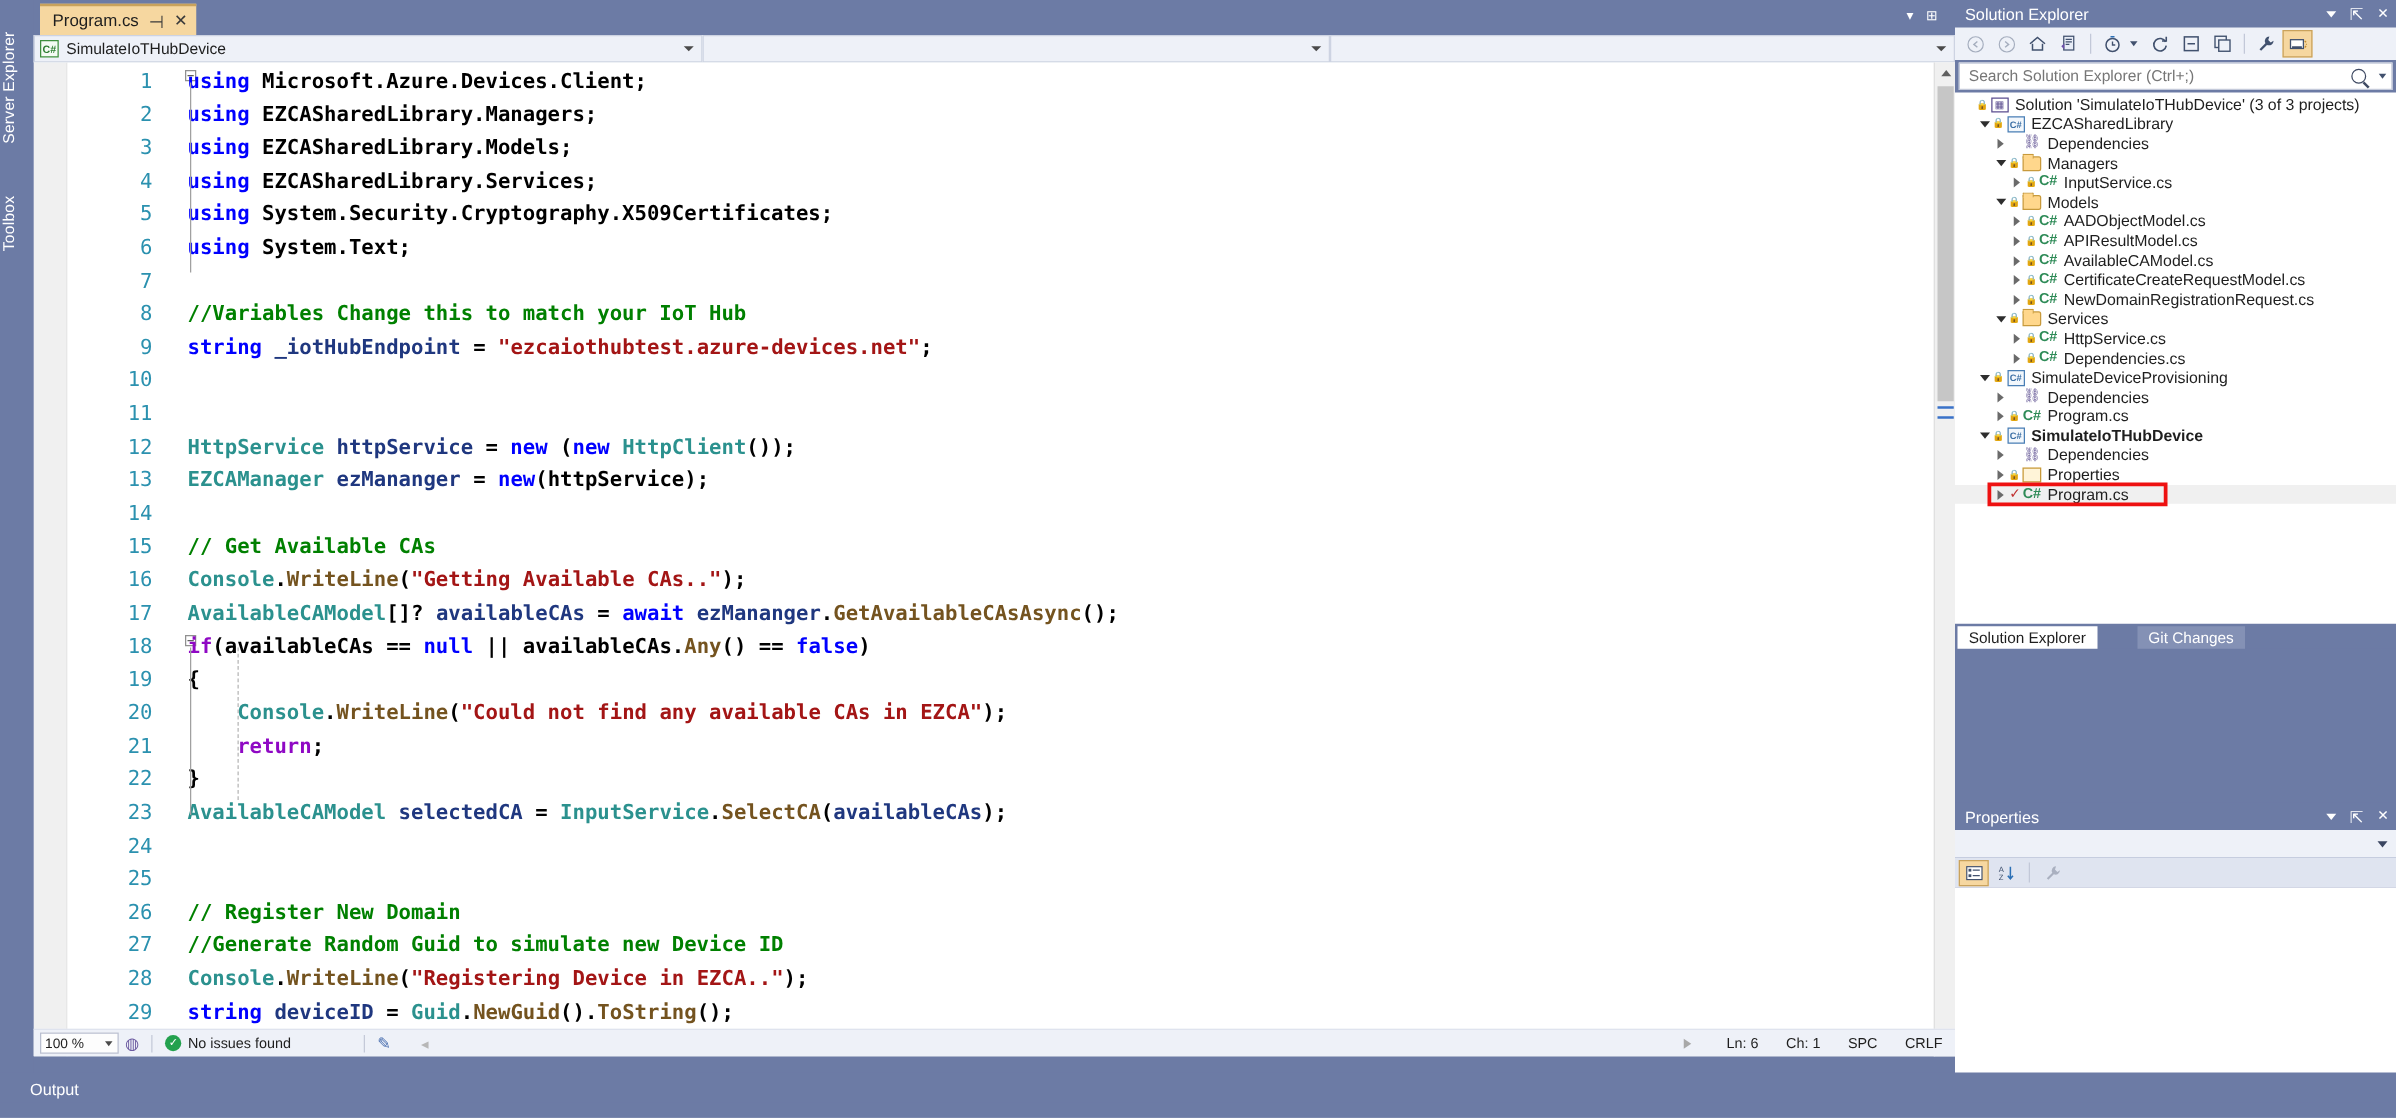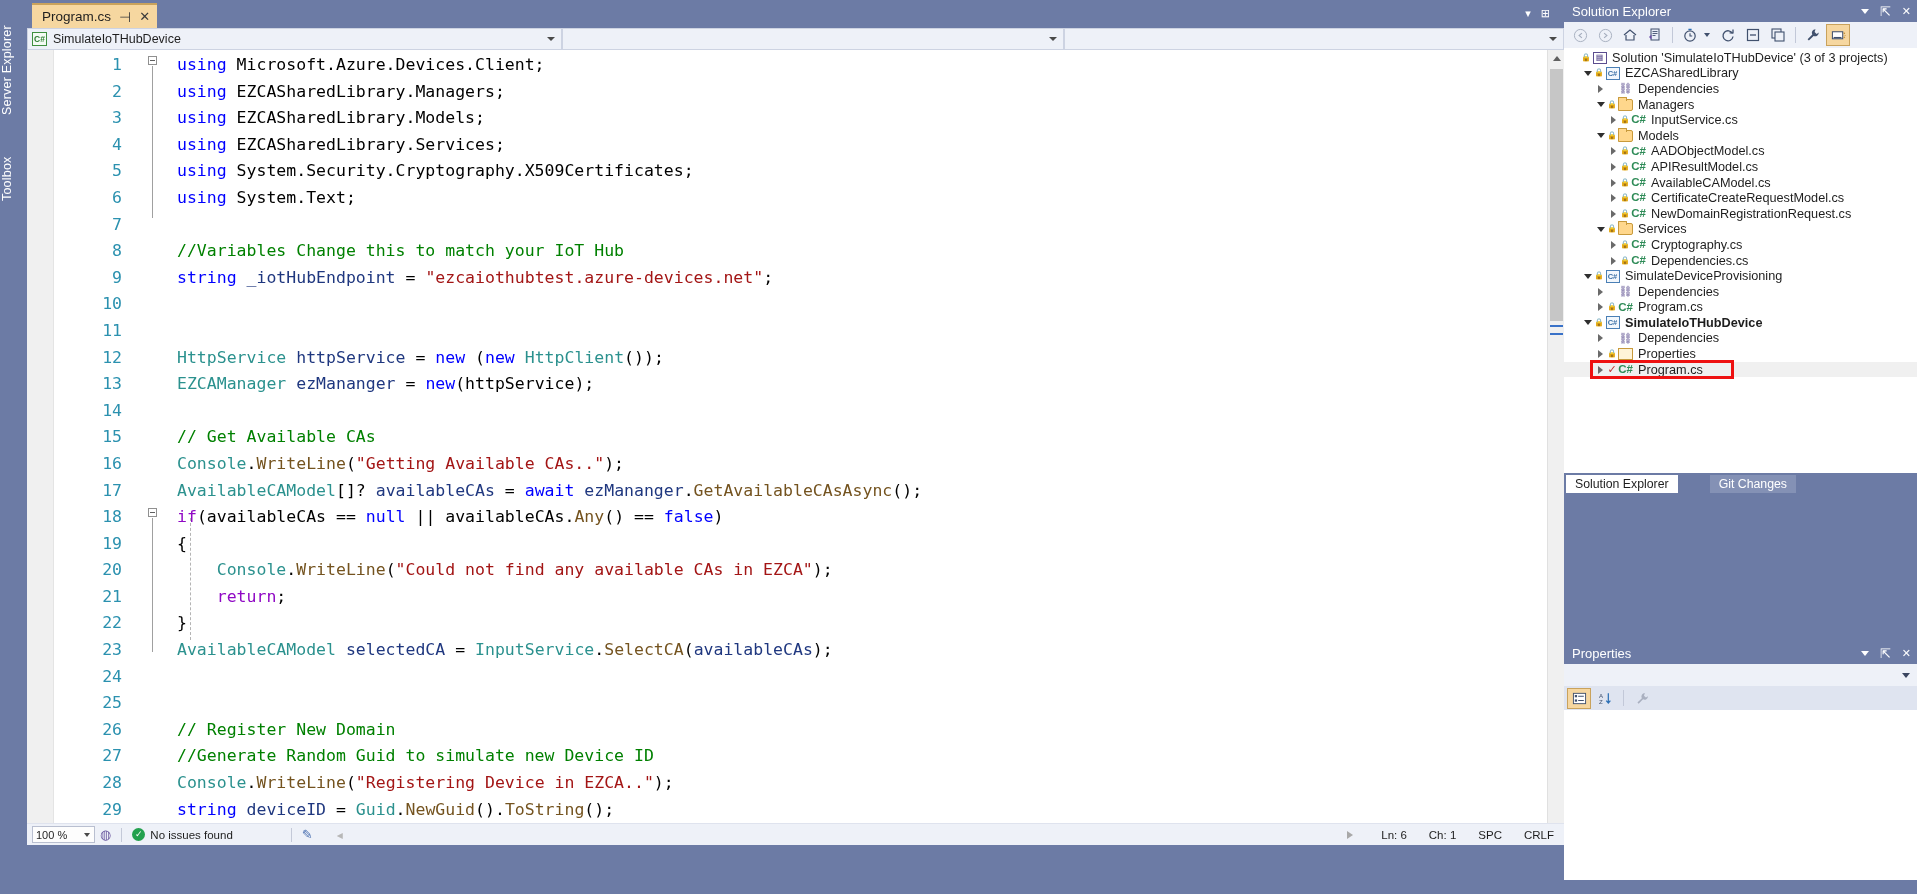--- a/index.html
+++ b/index.html
@@ -172,22 +172,23 @@
     border: 1px solid #909090;
     position: relative;
     background: #fff;
   }
   .box-glyph::before {
     content: "";
     position: absolute; left: 1px; right: 1px; top: 3px;
     height: 1px; background: #606060;
   }
   .ln-text {
-    position: absolute; left: 123px;
+    position: absolute; left: 96px;
     color: #000000;
+    font-weight: bold;
   }
   .vbar {
     position: absolute;
     width: 1px;
     background: #a0a0a0;
   }
   .dashbar {
     position: absolute;
     width: 0;
     border-left: 1px dashed #b4b4b4;
@@ -736,20 +737,25 @@
       </div>
       <div class="tb-btn active">
         <svg class="i" width="15" height="15" viewBox="0 0 16 16">
             <rect x="1.5" y="4" width="11" height="7.5" fill="#fff" stroke="#41516e" stroke-width="1.1"></rect>
             <path d="M2.8 10.3 h8.4" stroke="#41516e" stroke-width="1.5"></path>
             <path d="M13.6 5 l1.2 1.2 M14.6 8 h0.8 M13.6 10.6 l1.2-1.2" stroke="#c08a2c" stroke-width="1.1"></path>
           </svg>
       </div>
     </div>
 
+    <div class="se-search">
+      <input type="text" placeholder="Search Solution Explorer (Ctrl+;)" style="">
+      <span class="mag"></span>
+      <span class="caret3"></span>
+    </div>
 
     <div class="se-tree" id="se-tree">
 
     <div class="tree-row" style="padding-left: 4px;">
           <span class="tw"></span>
           <span class="lock" style="font-size: 8px;">🔒</span>
           <span class="ic">
             <span class="ic-sln">▦</span>
           </span>
           <span class="tlabel">Solution 'SimulateIoTHubDevice' (3 of 3 projects)</span>
@@ -865,21 +871,21 @@
           <span class="tlabel">Services</span>
         </div>
         <div class="tree-row" style="padding-left: 43px;">
           <span class="tw">
             <span class="tw-right"></span>
           </span>
           <span class="lock" style="font-size: 8px;">🔒</span>
           <span class="ic">
             <span class="ic-cs">C#</span>
           </span>
-          <span class="tlabel">Cryptography.cs</span>
+          <span class="tlabel">HttpService.cs</span>
         </div>
         <div class="tree-row" style="padding-left: 43px;">
           <span class="tw">
             <span class="tw-right"></span>
           </span>
           <span class="lock" style="font-size: 8px;">🔒</span>
           <span class="ic">
             <span class="ic-cs">C#</span>
           </span>
           <span class="tlabel">Dependencies.cs</span>
@@ -998,13 +1004,17 @@
         <div class="pt-btn" style="opacity:0.45;">
           <svg class="i" width="15" height="15" viewBox="0 0 16 16">
               <path d="M10.5 2.2 a3.6 3.6 0 0 0-3.2 5.4 L2.6 12.3 l1.3 1.3 L8.6 8.9 A3.6 3.6 0 0 0 13.8 5.6 L11.6 7 L9.6 5 Z" fill="#6b7387"></path>
             </svg>
         </div>
       </div>
       <div class="props-body"></div>
     </div>
   </div>
 
+  <div class="output-dock">
+    <div class="output-header">Output</div>
+    <div class="output-body"></div>
+  </div>
 </div>
 
 </body></html>

